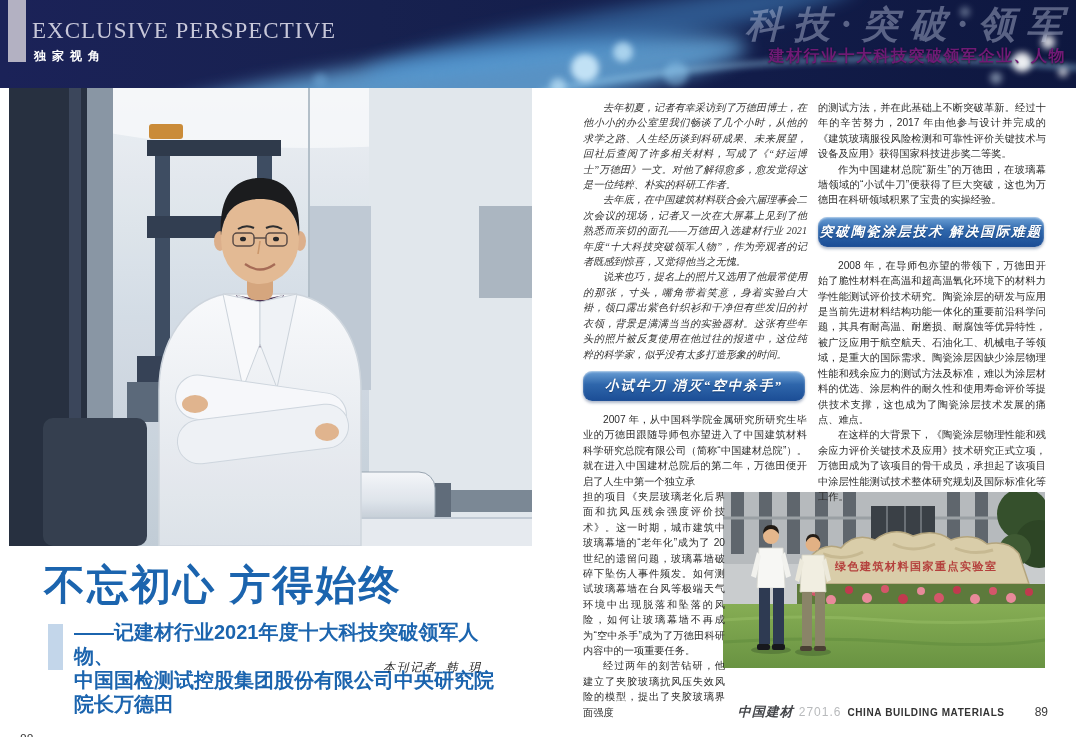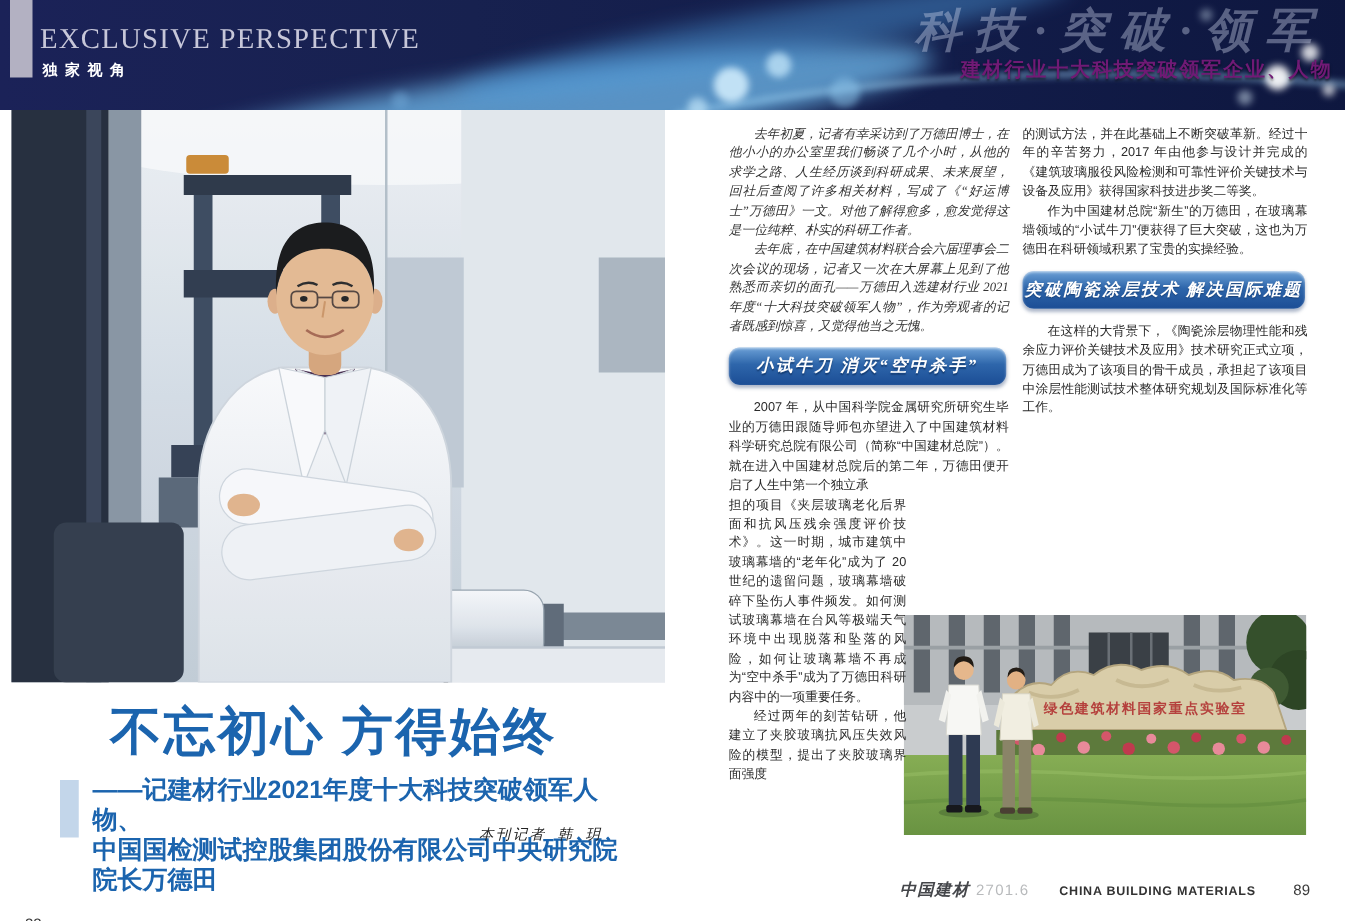--- a/index.html
+++ b/index.html
@@ -7,30 +7,30 @@
           font-family:"Liberation Sans",sans-serif;}
 
   
   #header{position:absolute;left:0;top:0;width:1080px;height:88px;overflow:hidden;}
   #header svg{position:absolute;left:0;top:0;}
   .gray-tab{position:absolute;left:8px;top:0;width:18px;height:62px;background:#b3b1c2;}
   .ex-title{position:absolute;left:32px;top:18px;font-family:"Liberation Serif",serif;
             font-size:23px;color:#c7c7d9;letter-spacing:1px;white-space:nowrap;}
   .ex-sub{position:absolute;left:34px;top:48px;font-size:12px;font-weight:700;color:#ffffff;
           letter-spacing:6px;white-space:nowrap;}
-  .calli{position:absolute;right:20px;top:0px;font-family:"Liberation Serif",serif;
+  .calli{position:absolute;right:6px;top:0px;font-family:"Liberation Serif",serif;
          font-style:italic;font-weight:700;font-size:37px;color:rgba(203,210,232,0.40);
          letter-spacing:11px;white-space:nowrap;}
   .banner-text{position:absolute;right:14px;top:46px;font-size:16px;font-weight:700;color:#701a75;
                letter-spacing:1.5px;white-space:nowrap;text-shadow:0 1px 2px rgba(0,0,0,0.5);}
 
   
   #lab-photo{position:absolute;left:9px;top:88px;width:523px;height:458px;}
   .main-title{position:absolute;left:44px;top:558px;font-size:41px;font-weight:800;color:#1b64ae;
-              letter-spacing:2px;white-space:nowrap;margin-left:44px;}
+              letter-spacing:2px;white-space:nowrap;}
   .subtitle-bar{position:absolute;left:48px;top:624px;width:15px;height:46px;background:#c3d6ea;}
   .subtitle{position:absolute;left:74px;top:620px;width:420px;font-size:20px;font-weight:700;
             color:#1b64ae;line-height:24px;}
   .byline{position:absolute;left:74px;top:660px;width:408px;text-align:right;
           font-family:Liberation Mono, monospace;font-style:italic;font-size:11.5px;color:#222222;
           letter-spacing:2px;}
   .pagenum-left{position:absolute;left:20px;top:732px;font-size:12px;color:#3a3a3a;}
 
   
   .col{position:absolute;top:100px;z-index:2;}
@@ -49,21 +49,21 @@
                     font-size:13.5px;color:#ffffff;letter-spacing:2px;white-space:nowrap;
                     text-shadow:0 1px 1px rgba(0,30,70,0.5);}
 
   #site-photo{position:absolute;left:723px;top:492px;width:322px;height:176px;z-index:1;}
 
   
   .footer-right{position:absolute;right:28px;top:703px;display:flex;align-items:baseline;z-index:3;}
   .journal-zh{font-family:Liberation Mono, monospace;font-style:italic;font-weight:700;
               font-size:13px;color:#44464a;letter-spacing:1px;}
   .journal-issue{font-size:12px;color:#b8babc;letter-spacing:1px;margin-left:5px;}
-  .journal-en{font-size:10px;font-weight:700;color:#333333;letter-spacing:0.6px;margin-left:24px;}
+  .journal-en{font-size:10px;font-weight:700;color:#333333;letter-spacing:0.6px;margin-left:6px;}
   .pagenum-right{font-size:12px;color:#3a3a3a;margin-left:30px;text-align:center;}
 </style>
 </head>
 <body>
 
 <div id="spread">
 
   <div id="header">
     <svg width="1080" height="88" viewBox="0 0 1080 88">
       <defs>
@@ -181,36 +181,38 @@
   <div class="subtitle">
     <div>——记建材行业2021年度十大科技突破领军人物、</div>
     <div>中国国检测试控股集团股份有限公司中央研究院院长万德田</div>
   </div>
   <div class="byline">本刊记者  韩 玥</div>
   <div class="pagenum-left">88</div>
 
   <div id="col1" class="col">
     <p class="para kai">去年初夏，记者有幸采访到了万德田博士，在他小小的办公室里我们畅谈了几个小时，从他的求学之路、人生经历谈到科研成果、未来展望，回社后查阅了许多相关材料，写成了《“好运博士”万德田》一文。对他了解得愈多，愈发觉得这是一位纯粹、朴实的科研工作者。</p>
     <p class="para kai">去年底，在中国建筑材料联合会六届理事会二次会议的现场，记者又一次在大屏幕上见到了他熟悉而亲切的面孔——万德田入选建材行业 2021 年度“十大科技突破领军人物”，作为旁观者的记者既感到惊喜，又觉得他当之无愧。</p>
+    <p class="para kai">说来也巧，提名上的照片又选用了他最常使用的那张，寸头，嘴角带着笑意，身着实验白大褂，领口露出紫色针织衫和干净但有些发旧的衬衣领，背景是满满当当的实验器材。这张有些年头的照片被反复使用在他过往的报道中，这位纯粹的科学家，似乎没有太多打造形象的时间。</p>
     <div class="section-box">
       <span>小试牛刀  消灭“空中杀手”</span>
     </div>
     <p class="para">2007 年，从中国科学院金属研究所研究生毕业的万德田跟随导师包亦望进入了中国建筑材料科学研究总院有限公司（简称“中国建材总院”）。就在进入中国建材总院后的第二年，万德田便开启了人生中第一个独立承</p>
     <div class="narrow">
       <p class="para no-indent">担的项目《夹层玻璃老化后界面和抗风压残余强度评价技术》。这一时期，城市建筑中玻璃幕墙的“老年化”成为了 20 世纪的遗留问题，玻璃幕墙破碎下坠伤人事件频发。如何测试玻璃幕墙在台风等极端天气环境中出现脱落和坠落的风险，如何让玻璃幕墙不再成为“空中杀手”成为了万德田科研内容中的一项重要任务。</p>
       <p class="para">经过两年的刻苦钻研，他建立了夹胶玻璃抗风压失效风险的模型，提出了夹胶玻璃界面强度</p>
     </div>
   </div>
 
   <div id="col2" class="col">
     <p class="para no-indent">的测试方法，并在此基础上不断突破革新。经过十年的辛苦努力，2017 年由他参与设计并完成的《建筑玻璃服役风险检测和可靠性评价关键技术与设备及应用》获得国家科技进步奖二等奖。</p>
     <p class="para">作为中国建材总院“新生”的万德田，在玻璃幕墙领域的“小试牛刀”便获得了巨大突破，这也为万德田在科研领域积累了宝贵的实操经验。</p>
     <div class="section-box">
       <span>突破陶瓷涂层技术  解决国际难题</span>
     </div>
+    <p class="para">2008 年，在导师包亦望的带领下，万德田开始了脆性材料在高温和超高温氧化环境下的材料力学性能测试评价技术研究。陶瓷涂层的研发与应用是当前先进材料结构功能一体化的重要前沿科学问题，其具有耐高温、耐磨损、耐腐蚀等优异特性，被广泛应用于航空航天、石油化工、机械电子等领域，是重大的国际需求。陶瓷涂层因缺少涂层物理性能和残余应力的测试方法及标准，难以为涂层材料的优选、涂层构件的耐久性和使用寿命评价等提供技术支撑，这也成为了陶瓷涂层技术发展的痛点、难点。</p>
     <p class="para">在这样的大背景下，《陶瓷涂层物理性能和残余应力评价关键技术及应用》技术研究正式立项，万德田成为了该项目的骨干成员，承担起了该项目中涂层性能测试技术整体研究规划及国际标准化等工作。</p>
   </div>
 
   <svg id="site-photo" viewBox="0 0 322 176">
     <defs>
       <linearGradient id="grass" x1="0" y1="0" x2="0" y2="1">
         <stop offset="0" stop-color="#86ad54"></stop>
           <stop offset="1" stop-color="#699342"></stop>
       </linearGradient>
     </defs>

